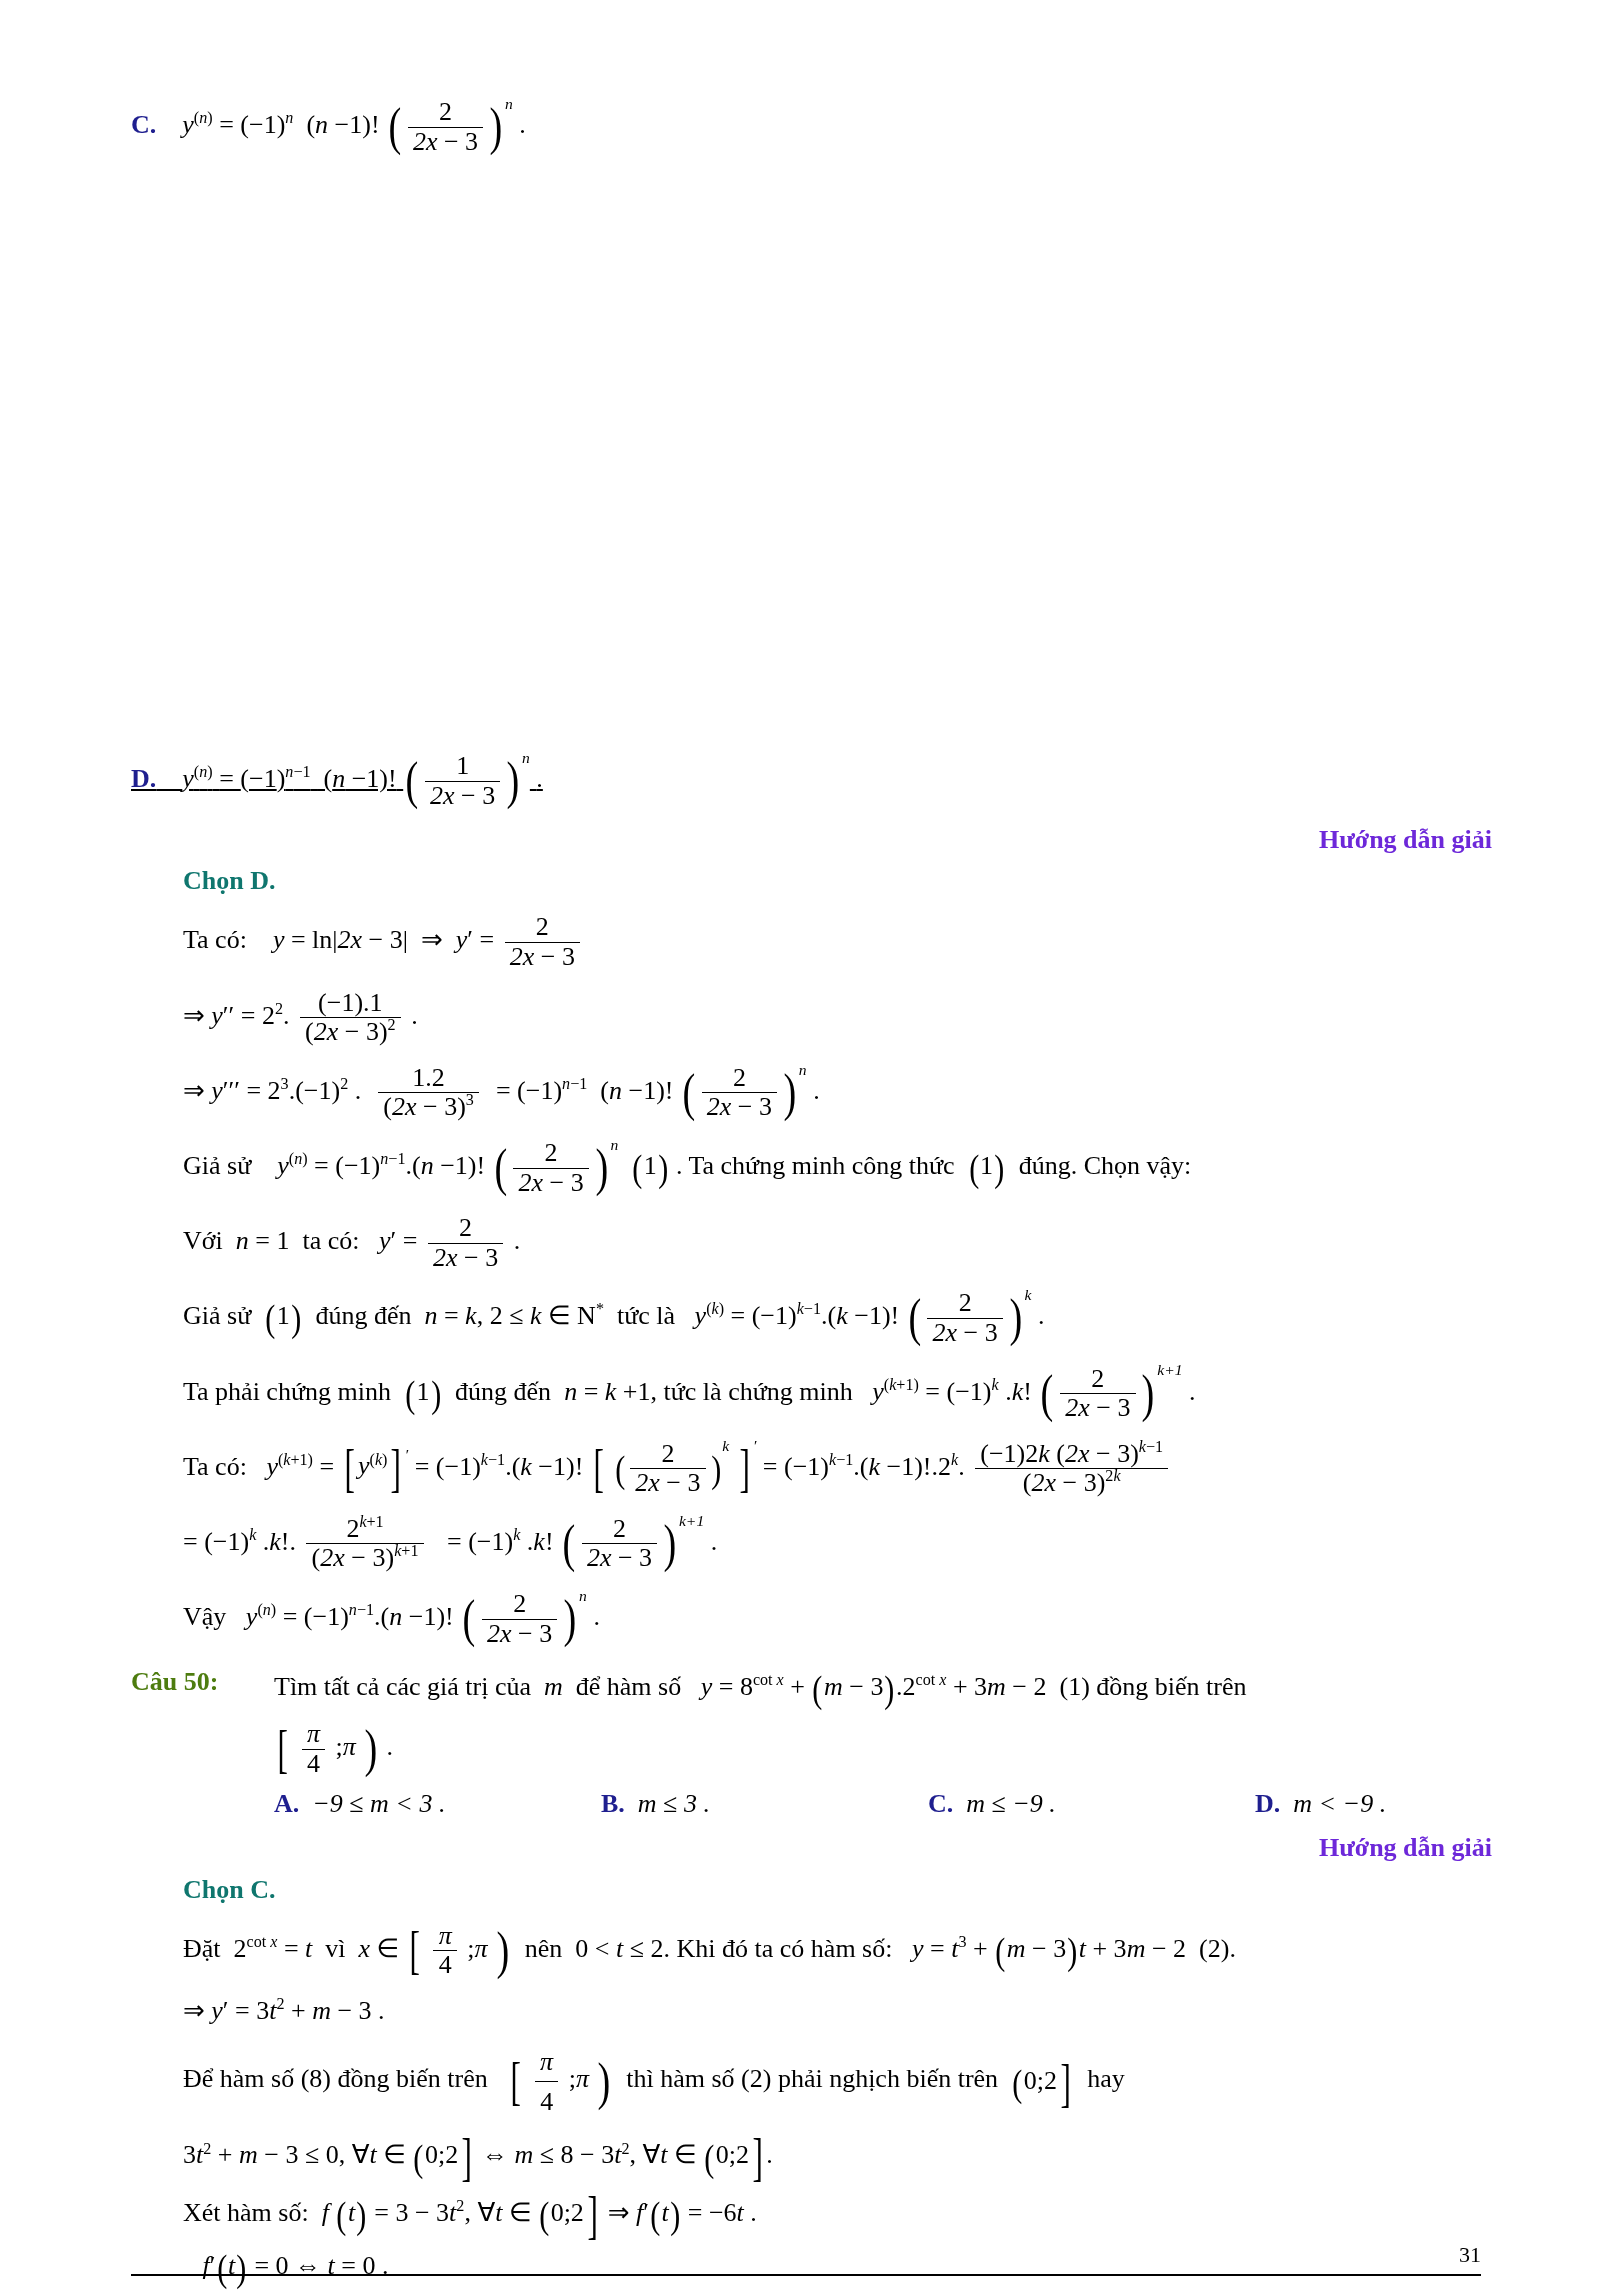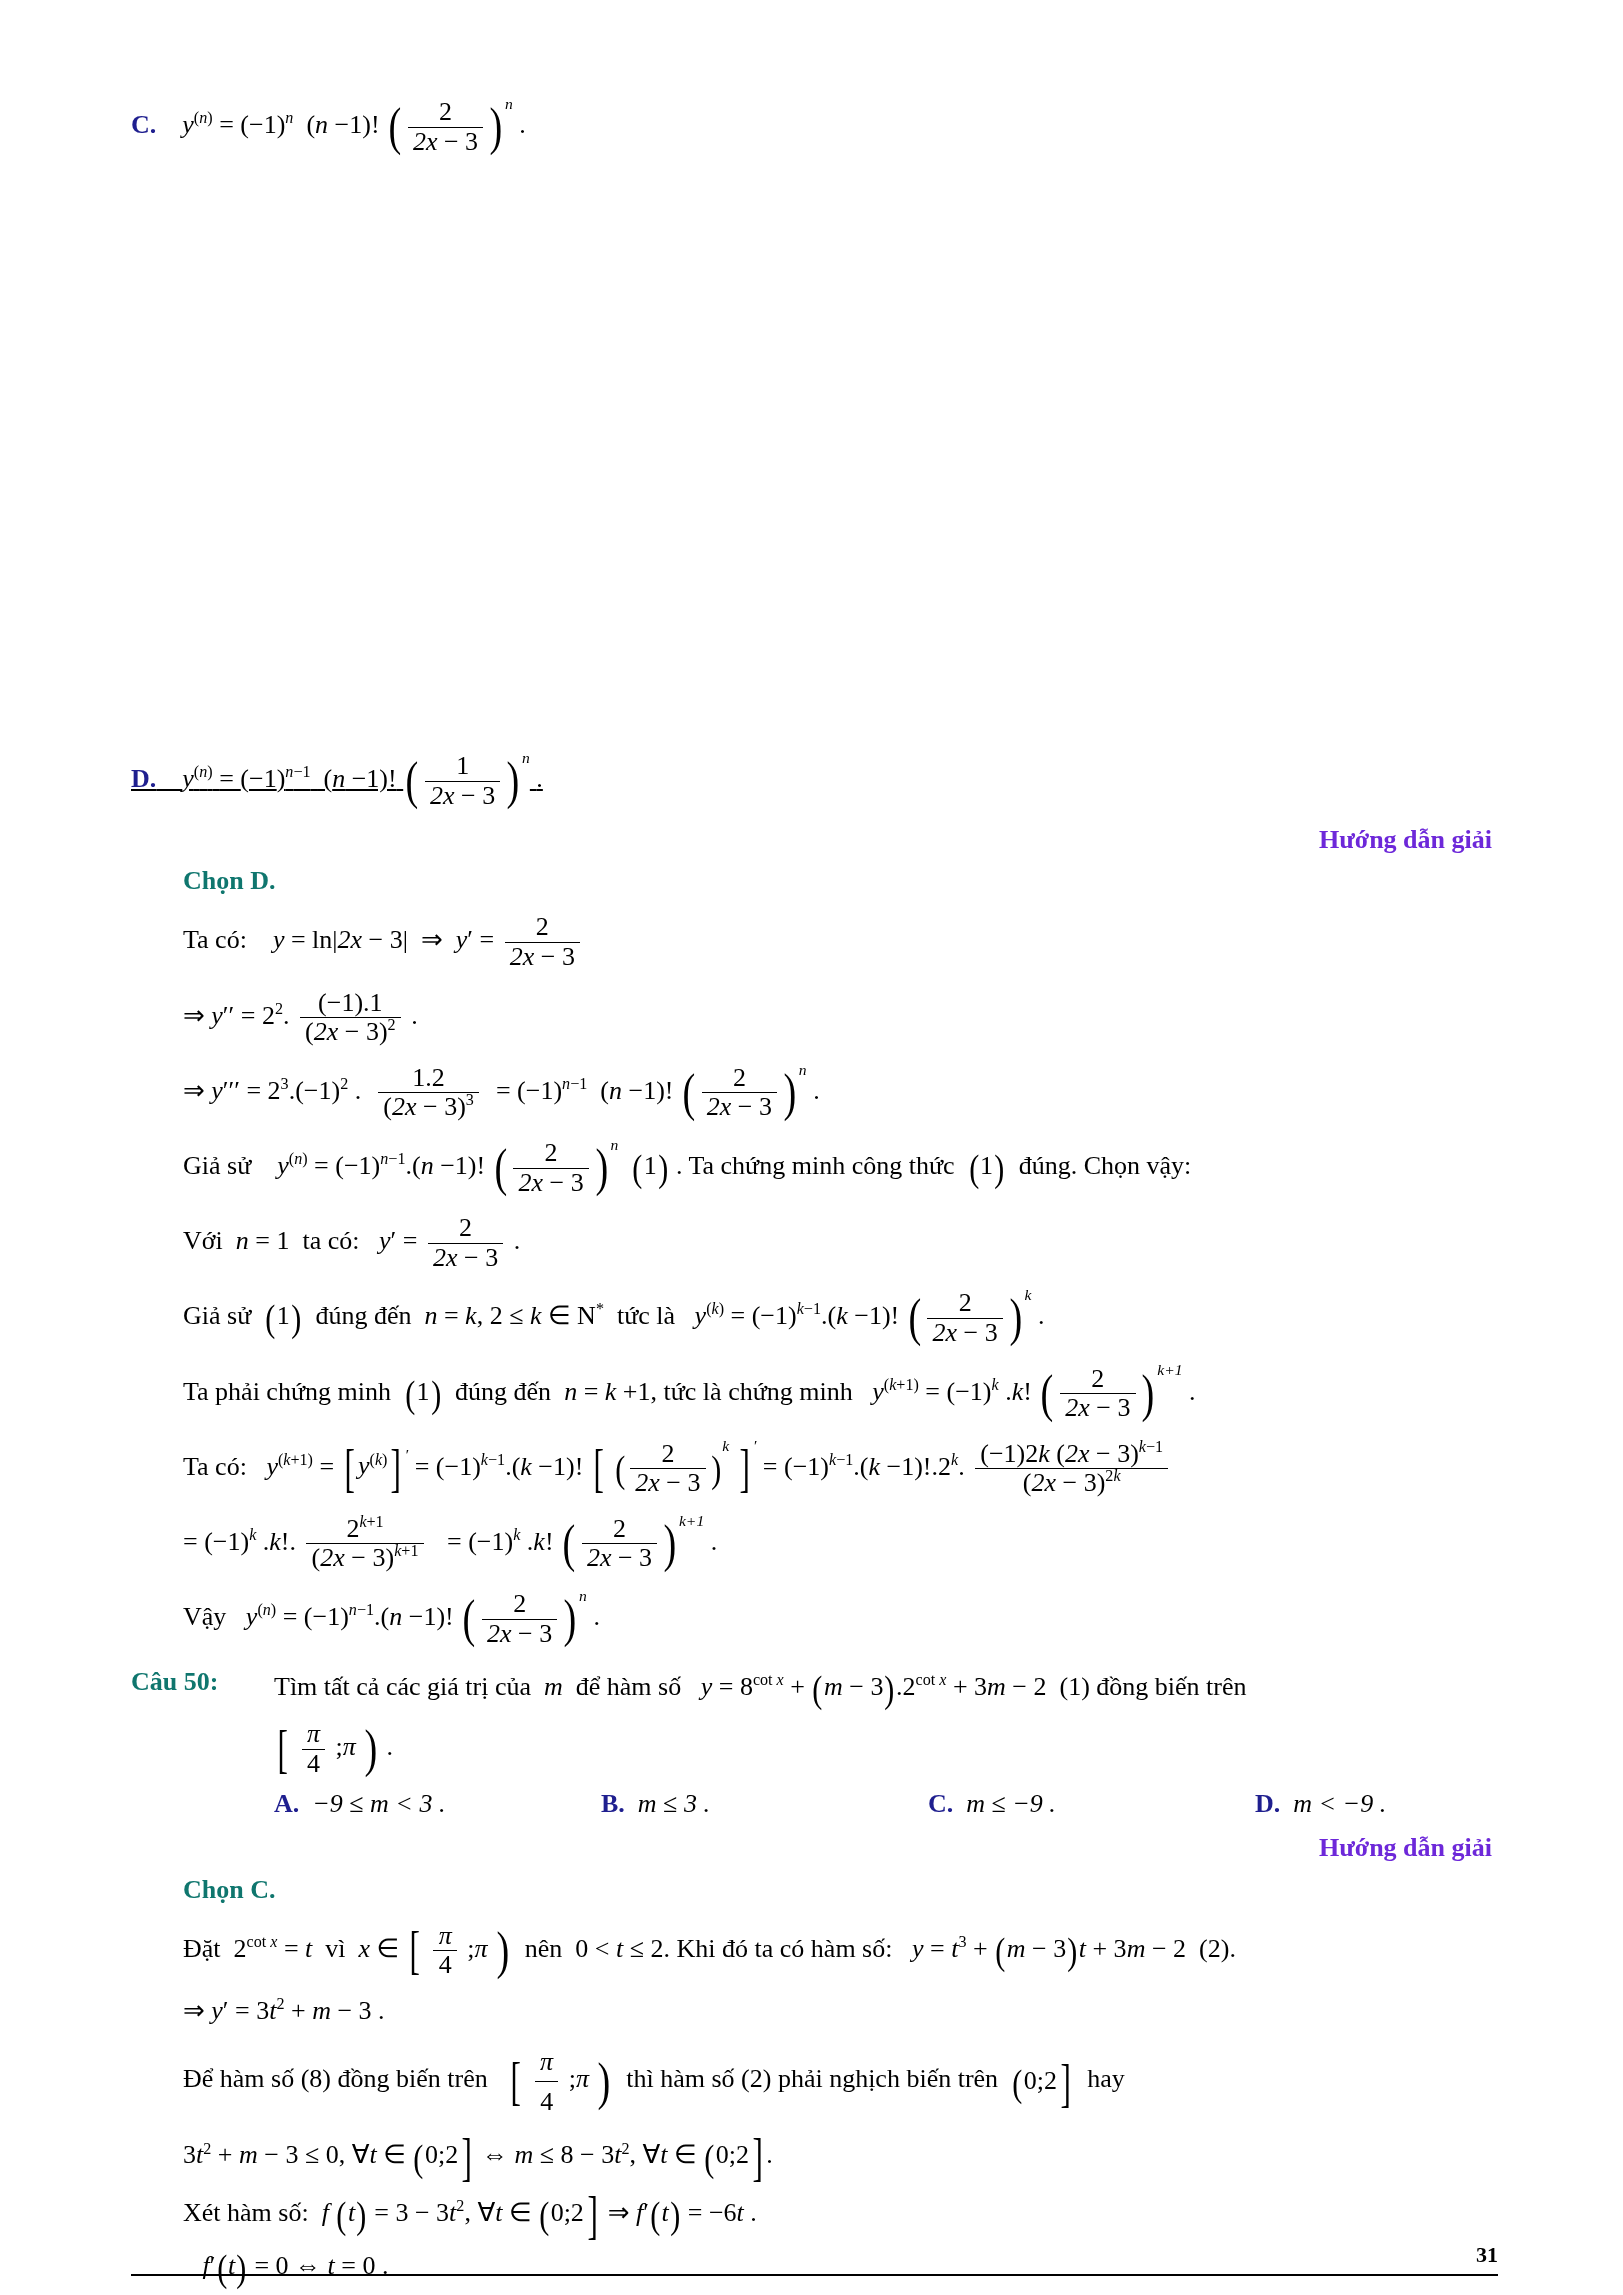--- a/index.html
+++ b/index.html
@@ -43,39 +43,39 @@
     transform:scaleX(0.8); font-weight:300;
   }
   .sqbr {
     display:inline-block; vertical-align:middle;
     font-size:2.0em; line-height:0.75; font-style:normal;
     transform:scaleX(0.6); font-weight:300;
   }
   .expo { display:inline-block; vertical-align:top; font-size:0.6em; margin-top:-0.2em; font-style:italic; }
 
   .q-block { display:flex; margin-top:18.3px; }
-  .q-label { flex:0 0 131px; font-weight:bold; color:#0f766e; font-size:26px; }
+  .q-label { flex:0 0 131px; font-weight:bold; color:#4d7c0f; font-size:26px; }
   .q-body { flex:1 1 auto;margin-left:12px; }
 
   .answers { display:flex; margin-top:11.8px; }
   .answers > div { }
   .ansA { flex:0 0 327px; }
   .ansB { flex:0 0 327px; }
   .ansC { flex:0 0 327px; }
   .ansD { flex:0 0 327px; }
 
   .guide { text-align:right; font-weight:bold; color:#6d28d9; font-size:26px; margin:14.4px 0 11.8px 0; }
   .choose { font-weight:bold; color:#0f766e; font-size:26px; margin:0 0 6.5px 0; }
 
   .indent { padding-left:52px; }
   .para { margin:17px 0 0 0; }
 
   .footer {
     position:absolute;
-    left:131px; right:125px; bottom:46px;font-weight:bold;
+    left:131px; right:142px; bottom:46px;
   }
   .footer .rule { border-top:2.6px solid #000; margin-bottom:0; }
   .pagenum { text-align:right; font-size:22px; padding-bottom:6.5px; }
   .topline { }
   .opt-row { display:flex;flex-direction:column; }
   .opt-row .c { flex:0 0 654px; }
   .opt-row .d { flex:1 1 auto;text-decoration:underline; }
   .justify { text-align:justify; }
 </style>
 </head>

